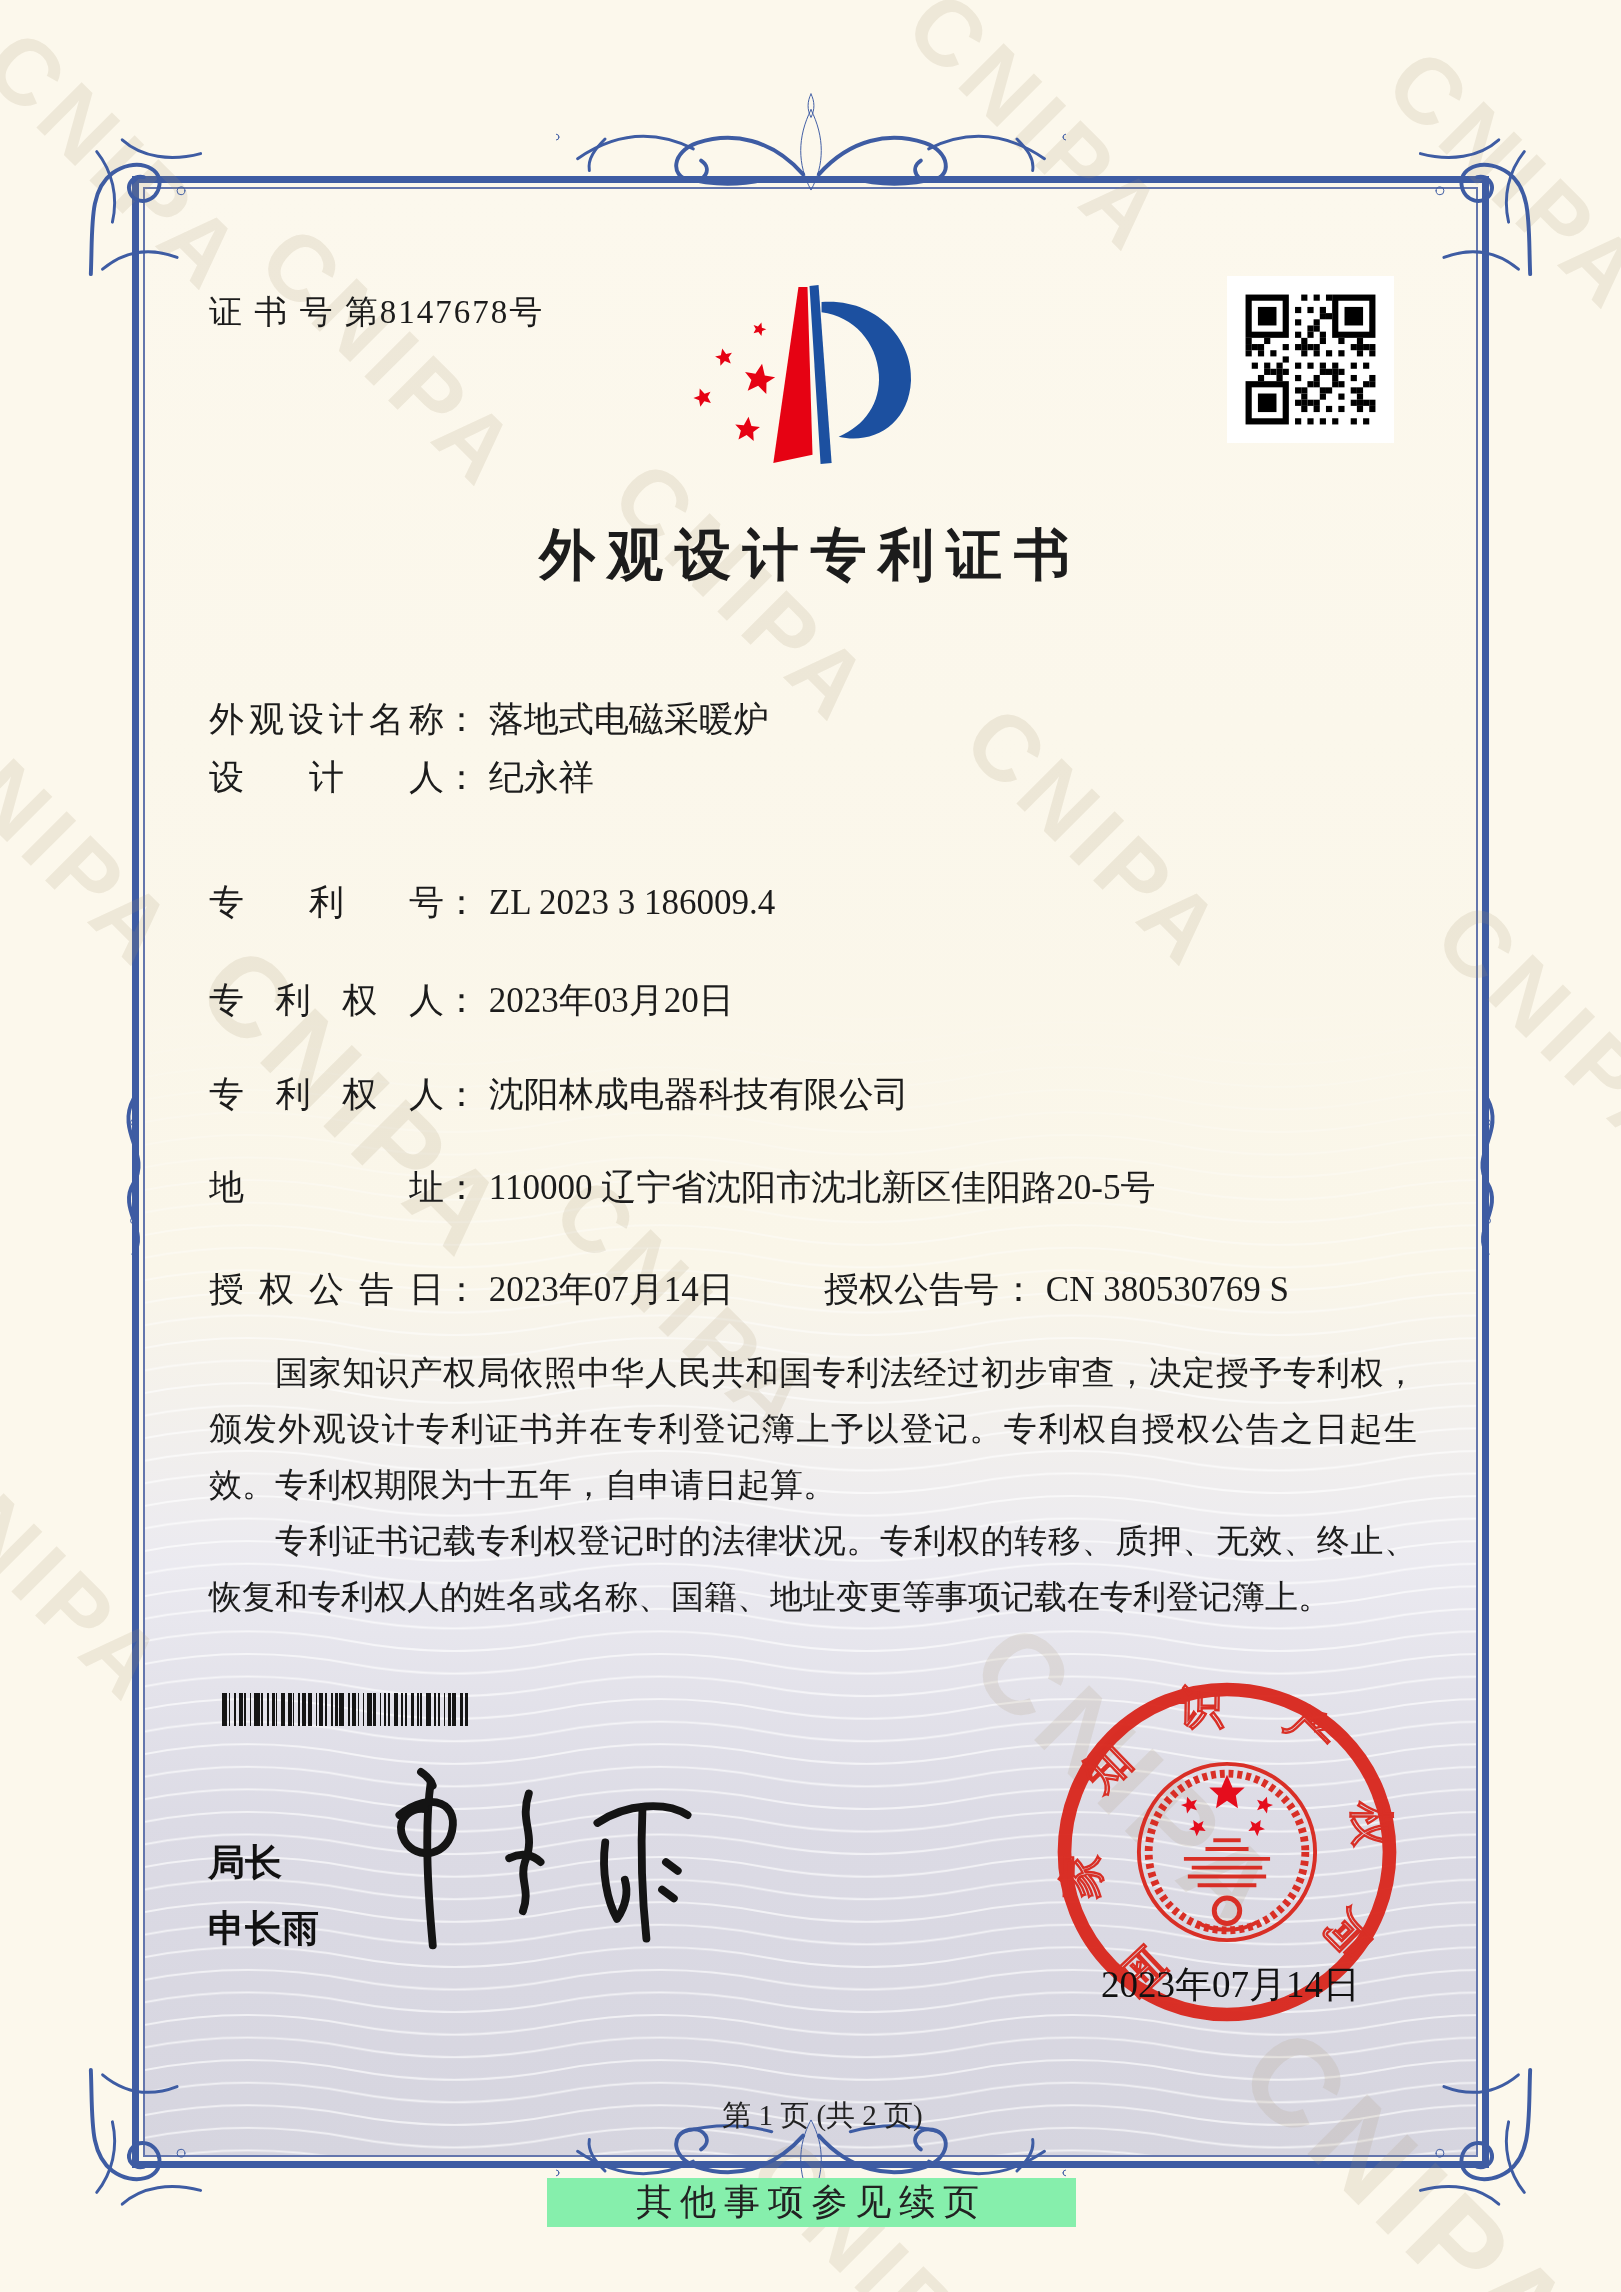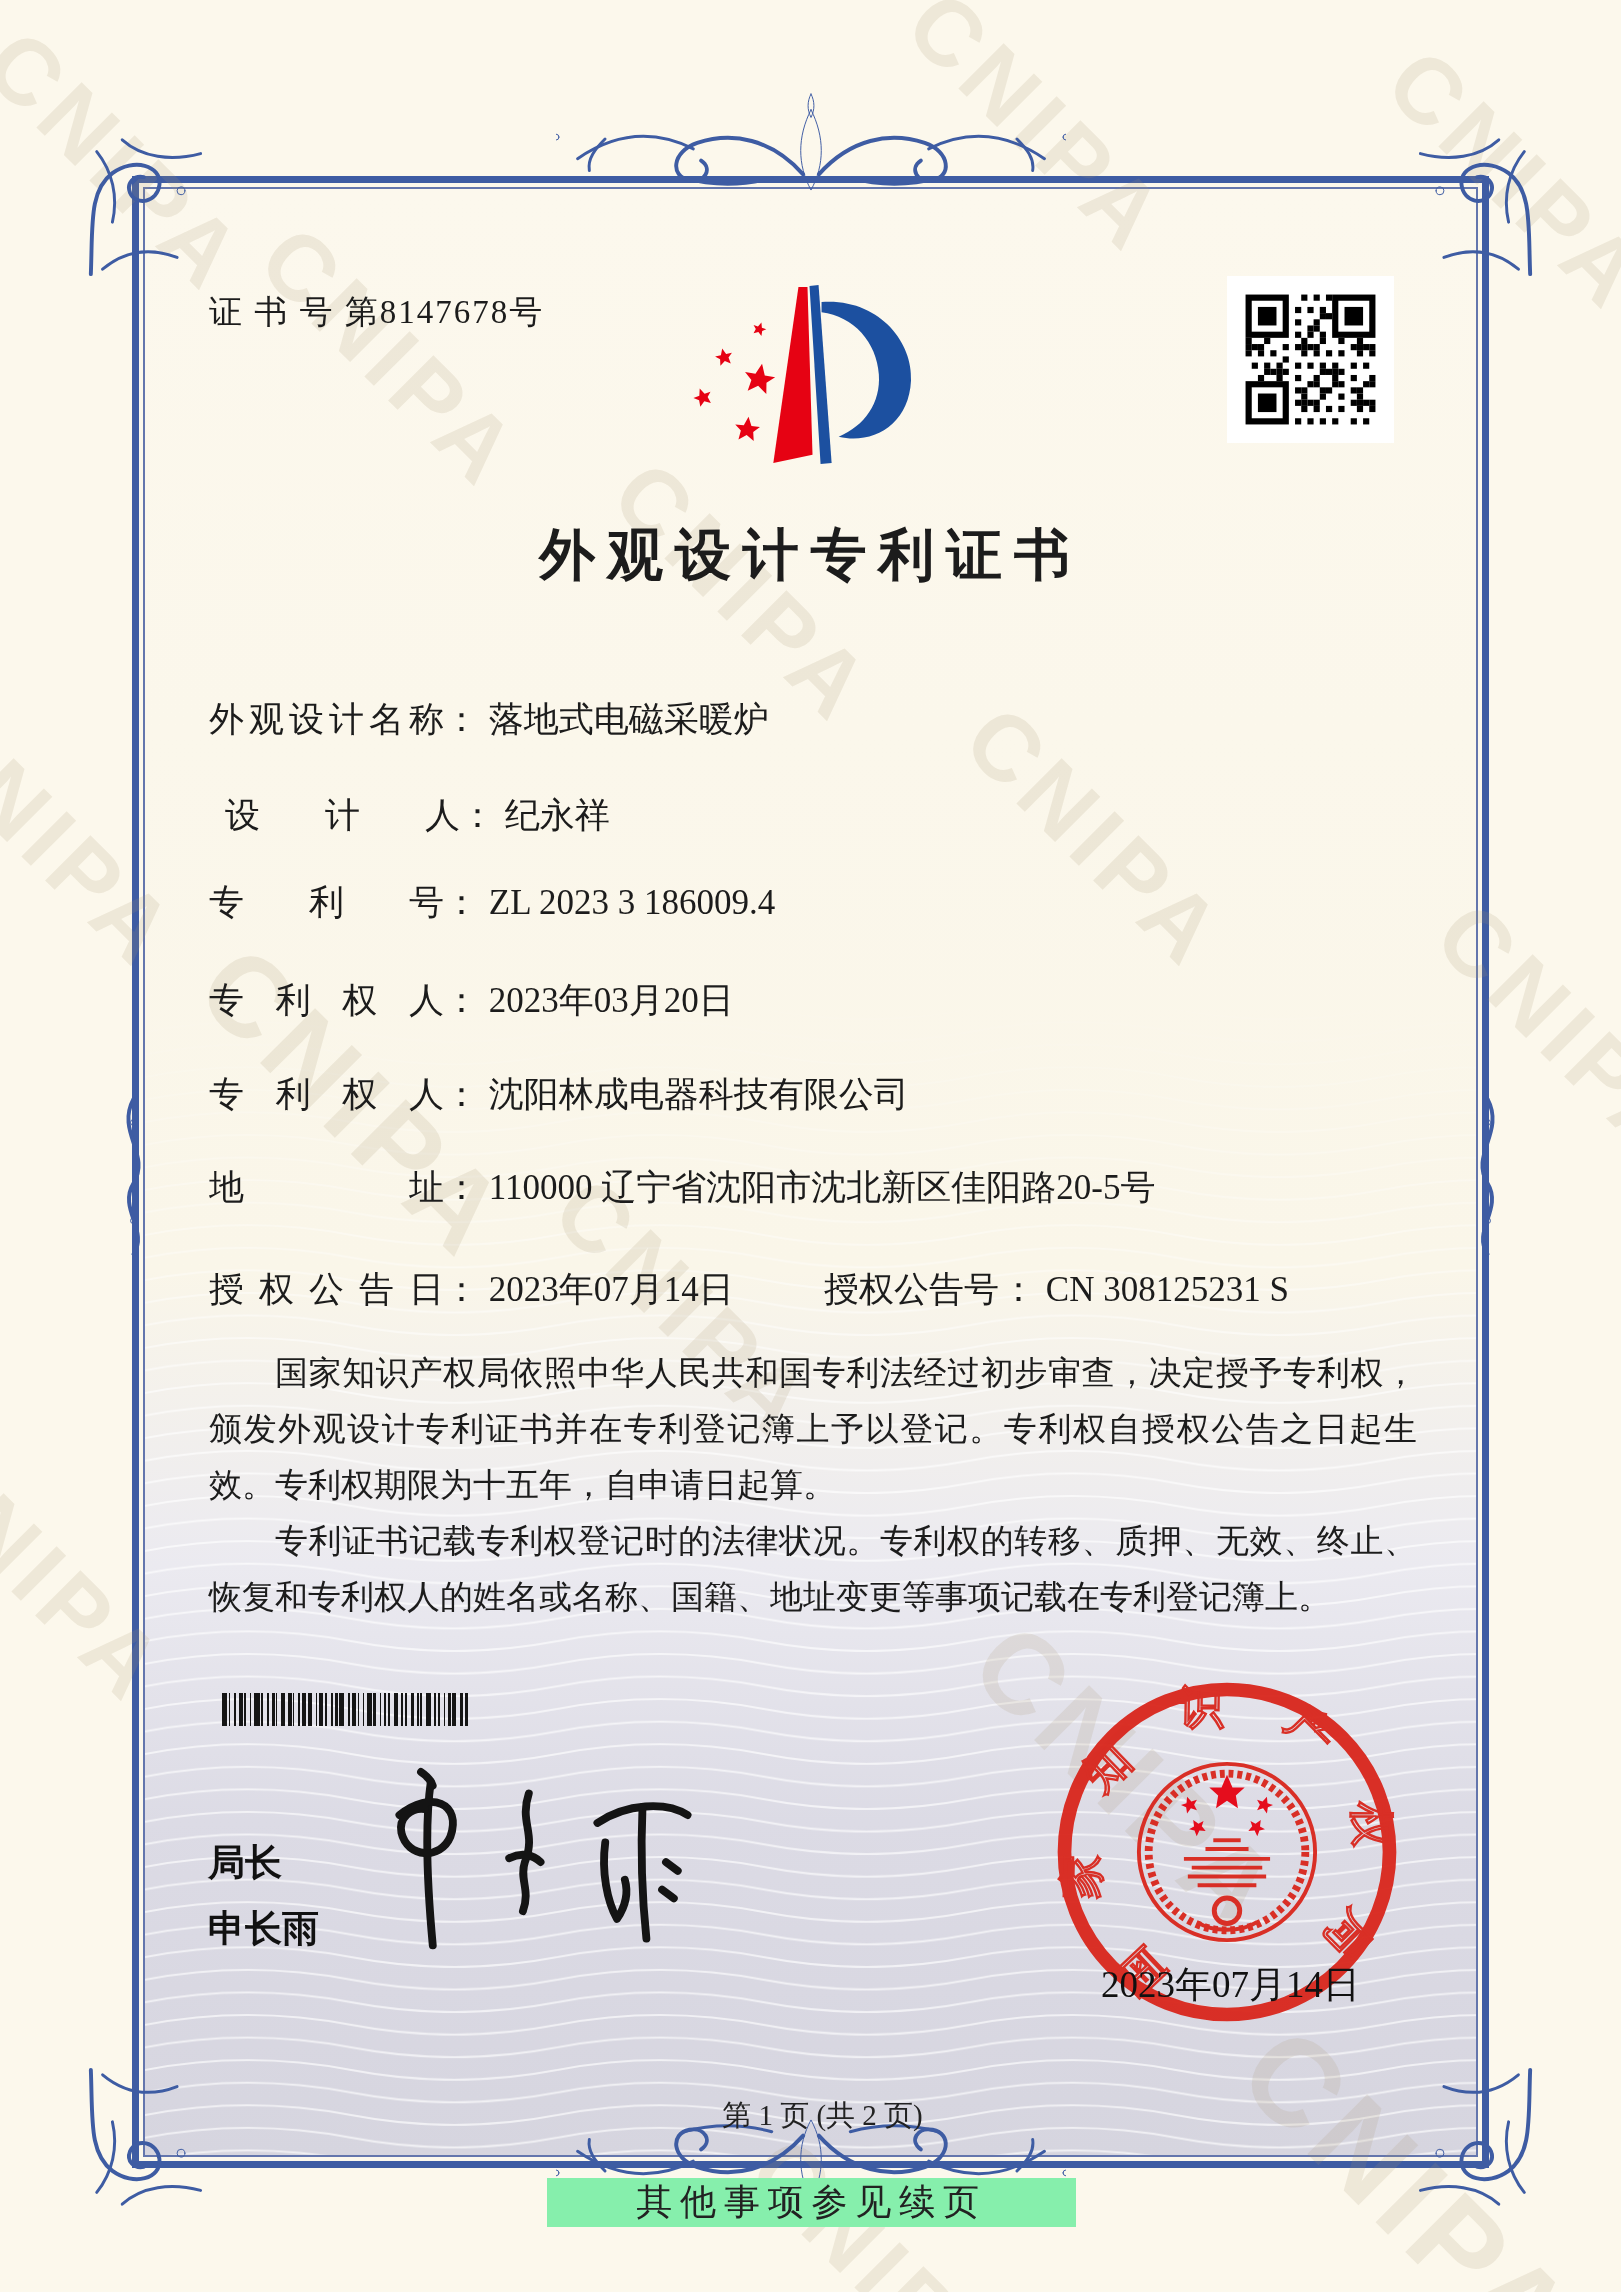--- a/index.html
+++ b/index.html
@@ -280,39 +280,39 @@
         <rect x="4" y="18" width="5" height="5" fill="#fff"></rect>
         <rect x="5" y="19" width="3" height="3" fill="#000"></rect>
       </svg>
   </div>
 
   <div class="abs doc-title">外观设计专利证书</div>
 
   <div class="abs frow" style="top:696px;">
     <span class="flabel">外观设计名称</span><span class="fcolon">：</span><span class="fvalue">落地式电磁采暖炉</span>
   </div>
-  <div class="abs frow" style="top:792px;margin-left:16px;">
+  <div class="abs frow" style="top:754px;">
     <span class="flabel">设计人</span><span class="fcolon">：</span><span class="fvalue">纪永祥</span>
   </div>
   <div class="abs frow" style="top:879px;">
     <span class="flabel">专利号</span><span class="fcolon">：</span><span class="fvalue">ZL 2023 3 186009.4</span>
   </div>
   <div class="abs frow" style="top:977px;">
     <span class="flabel">专利权人</span><span class="fcolon">：</span><span class="fvalue">2023年03月20日</span>
   </div>
   <div class="abs frow" style="top:1071px;">
     <span class="flabel">专利权人</span><span class="fcolon">：</span><span class="fvalue">沈阳林成电器科技有限公司</span>
   </div>
   <div class="abs frow" style="top:1164px;">
     <span class="flabel">地址</span><span class="fcolon">：</span><span class="fvalue">110000 辽宁省沈阳市沈北新区佳阳路20-5号</span>
   </div>
   <div class="abs frow" style="top:1266px;">
     <span class="flabel">授权公告日</span><span class="fcolon">：</span><span class="fvalue">2023年07月14日</span>
     <span class="grant-no">
-      <span>授权公告号</span><span class="fcolon">：</span><span class="fvalue">CN 308125231 S</span>
+      <span>授权公告号</span><span class="fcolon">：</span><span class="fvalue">CN 380530769 S</span>
     </span>
   </div>
 
   <div class="abs paras">
     <p>国家知识产权局依照中华人民共和国专利法经过初步审查，决定授予专利权，颁发外观设计专利证书并在专利登记簿上予以登记。专利权自授权公告之日起生效。专利权期限为十五年，自申请日起算。</p>
     <p>专利证书记载专利权登记时的法律状况。专利权的转移、质押、无效、终止、恢复和专利权人的姓名或名称、国籍、地址变更等事项记载在专利登记簿上。</p>
   </div>
 
   <div class="abs barcode" id="barcode">
       <i style="width: 5.3px; margin-right: 1.3px;"></i>

